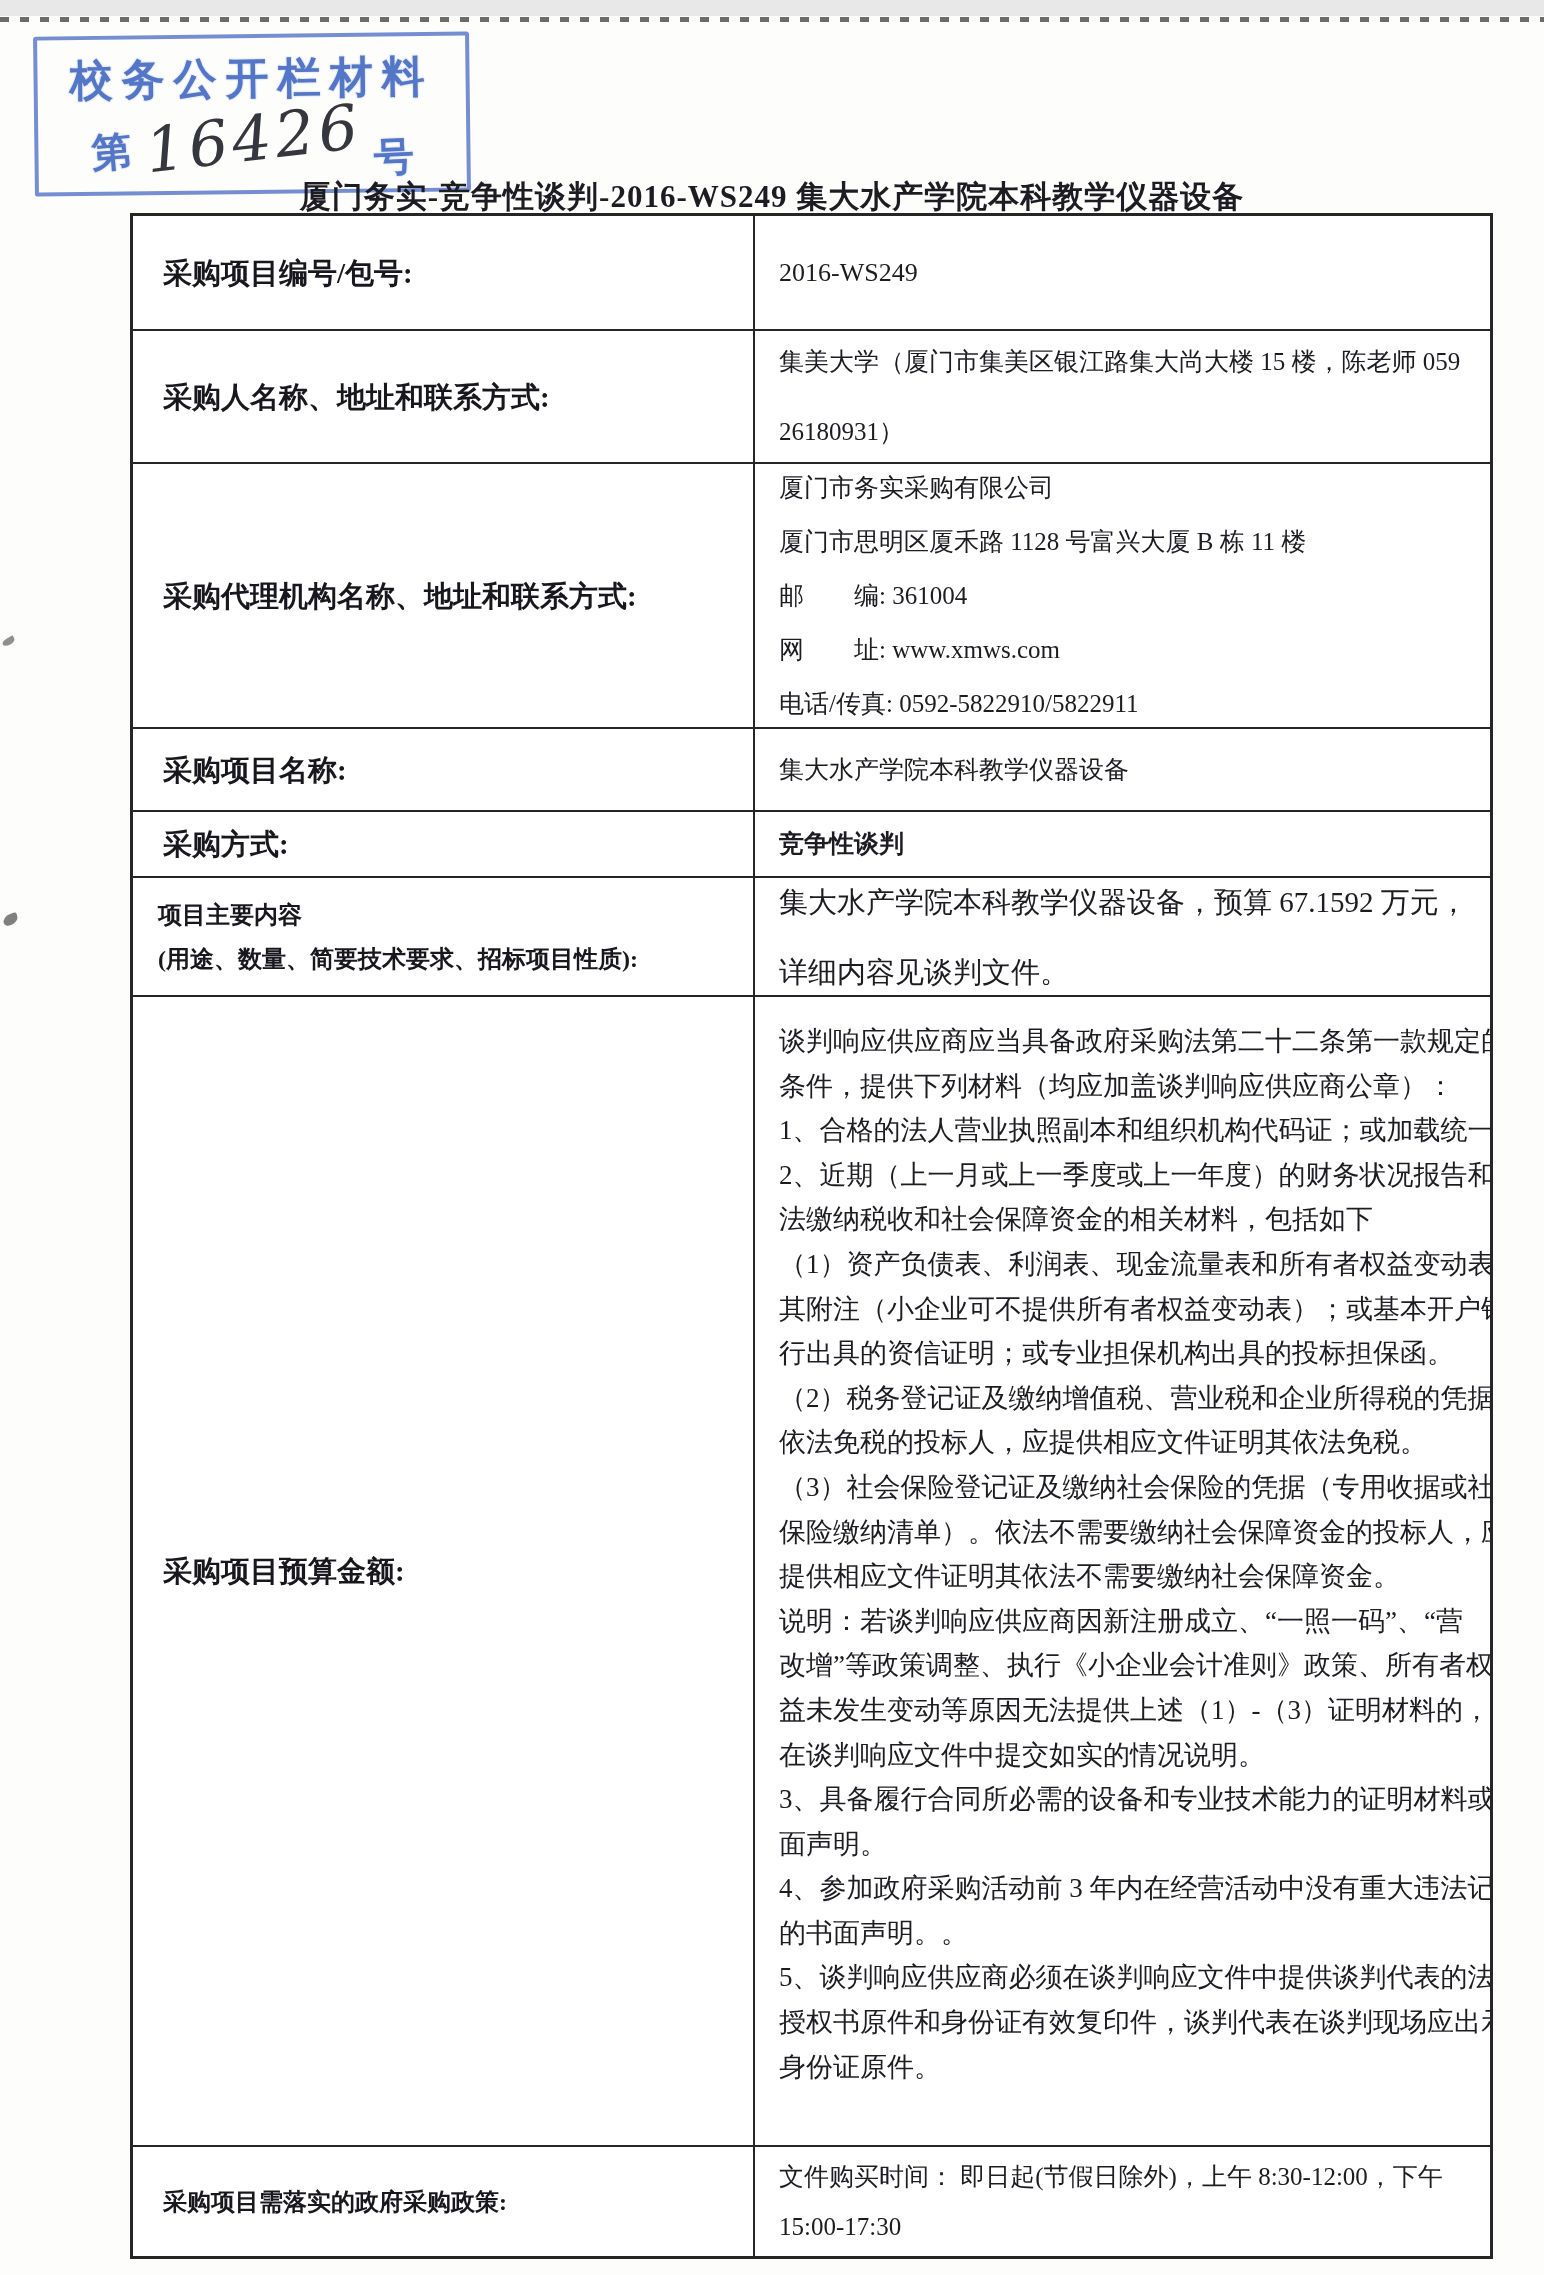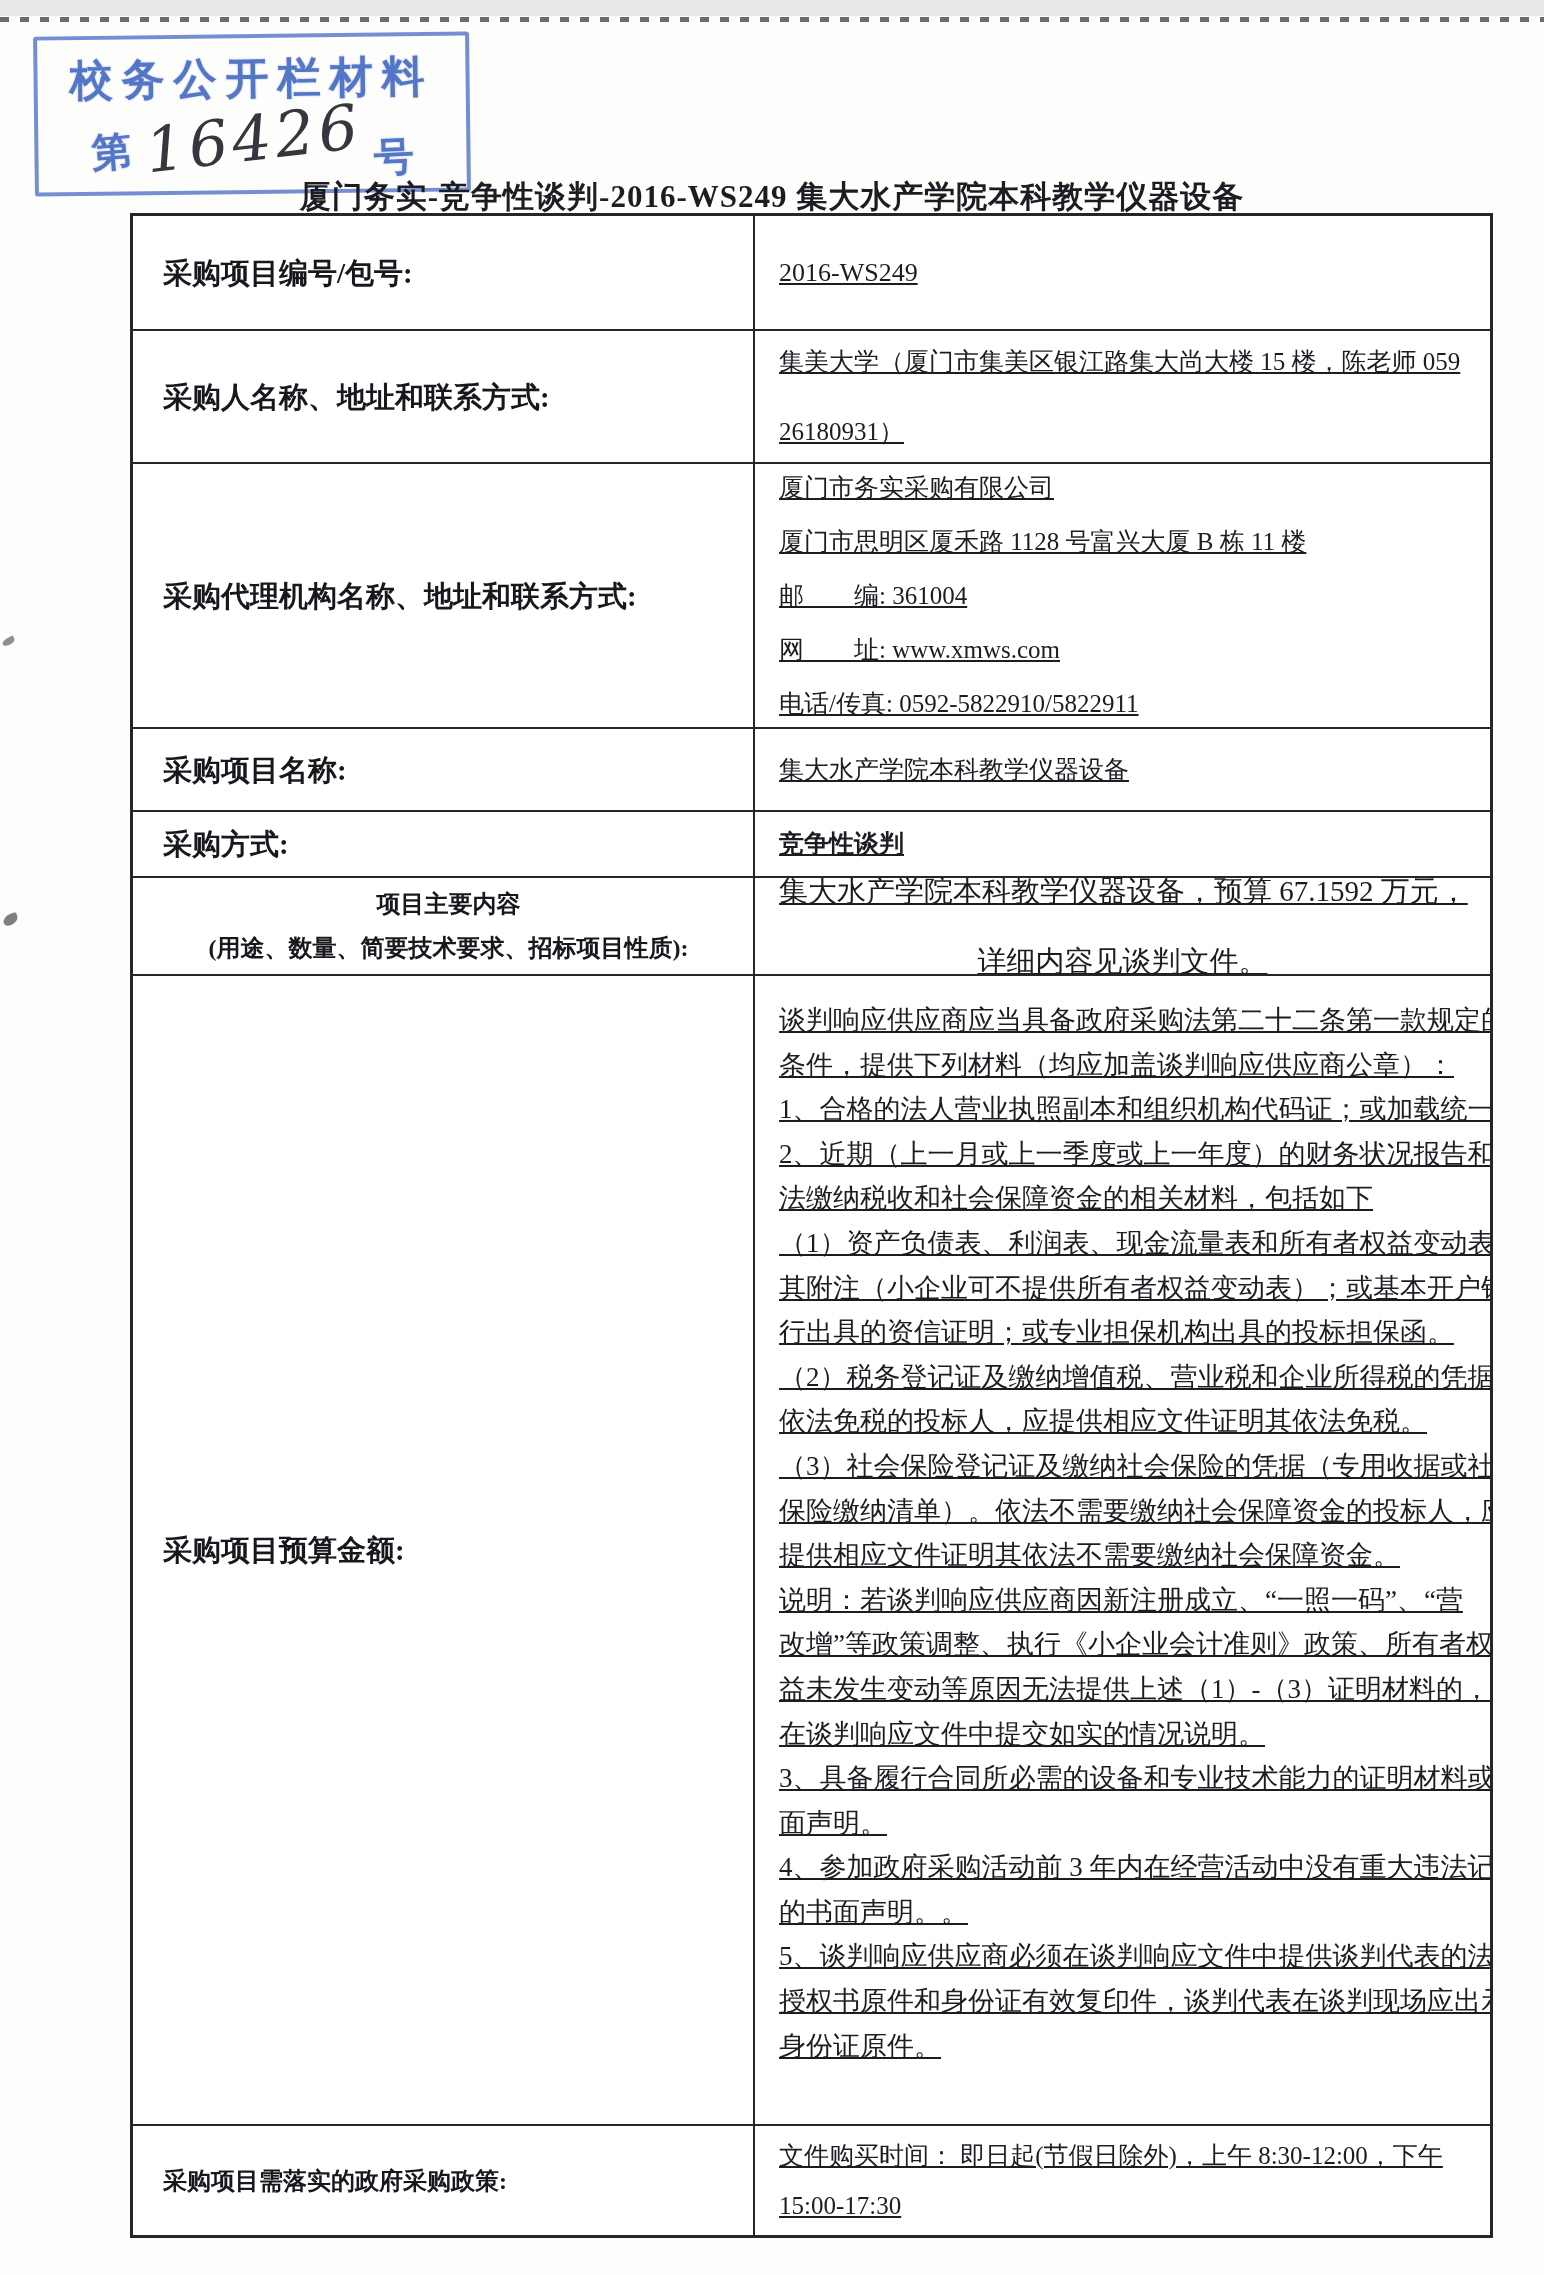--- a/index.html
+++ b/index.html
@@ -75,29 +75,29 @@
   }
   .trow { display: grid; grid-template-columns: 622px 1fr; border-bottom: 2px solid #262626; }
   .trow:last-child { border-bottom: none; }
   .cell { display: flex; flex-direction: column; justify-content: center; overflow: hidden; }
   .label-cell {
     border-right: 2px solid #262626;
     padding-left: 30px; padding-right: 14px;
     font-weight: 700; font-size: 29px; line-height: 40px;
     color: #17171d;
   }
-  .value-cell { padding-left: 24px; padding-right: 24px; font-size: 26px; line-height: 46px; text-decoration: underline; }
+  .value-cell { padding-left: 24px; padding-right: 24px; font-size: 26px; line-height: 46px; }
   .tline { white-space: nowrap; }
 
   .r1 { height: 115px;  }
   .r2 { height: 133px; } .r2 .value-cell { line-height: 70px; font-size: 25px; }
   .r3 { height: 265px; } .r3 .value-cell { line-height: 54px; font-size: 25px; }
   .r4 { height: 83px;  } .r4 .value-cell { font-size: 25px; }
   .r5 { height: 66px;  } .r5 .value-cell { font-size: 25px; font-weight: 700; }
-  .r6 { height: 98px; text-align: center; } .r6 .label-cell { font-size: 24px; line-height: 44px; padding-left: 25px; }
+  .r6 { height: 119px; } .r6 .label-cell { font-size: 24px; line-height: 44px; padding-left: 25px; }
                          .r6 .value-cell { font-size: 29px; line-height: 52px; gap: 18px; }
   .r7 { height: 1150px;} .r7 .value-cell { justify-content: flex-start; padding-top: 22px;
                                            font-size: 27px; line-height: 44.6px; }
   .r8 { height: 109px; } .r8 .label-cell { font-size: 24px; }
                          .r8 .value-cell { line-height: 50px; font-size: 25px; }
 </style>
 </head>
 <body>
 
 <div class="page">

